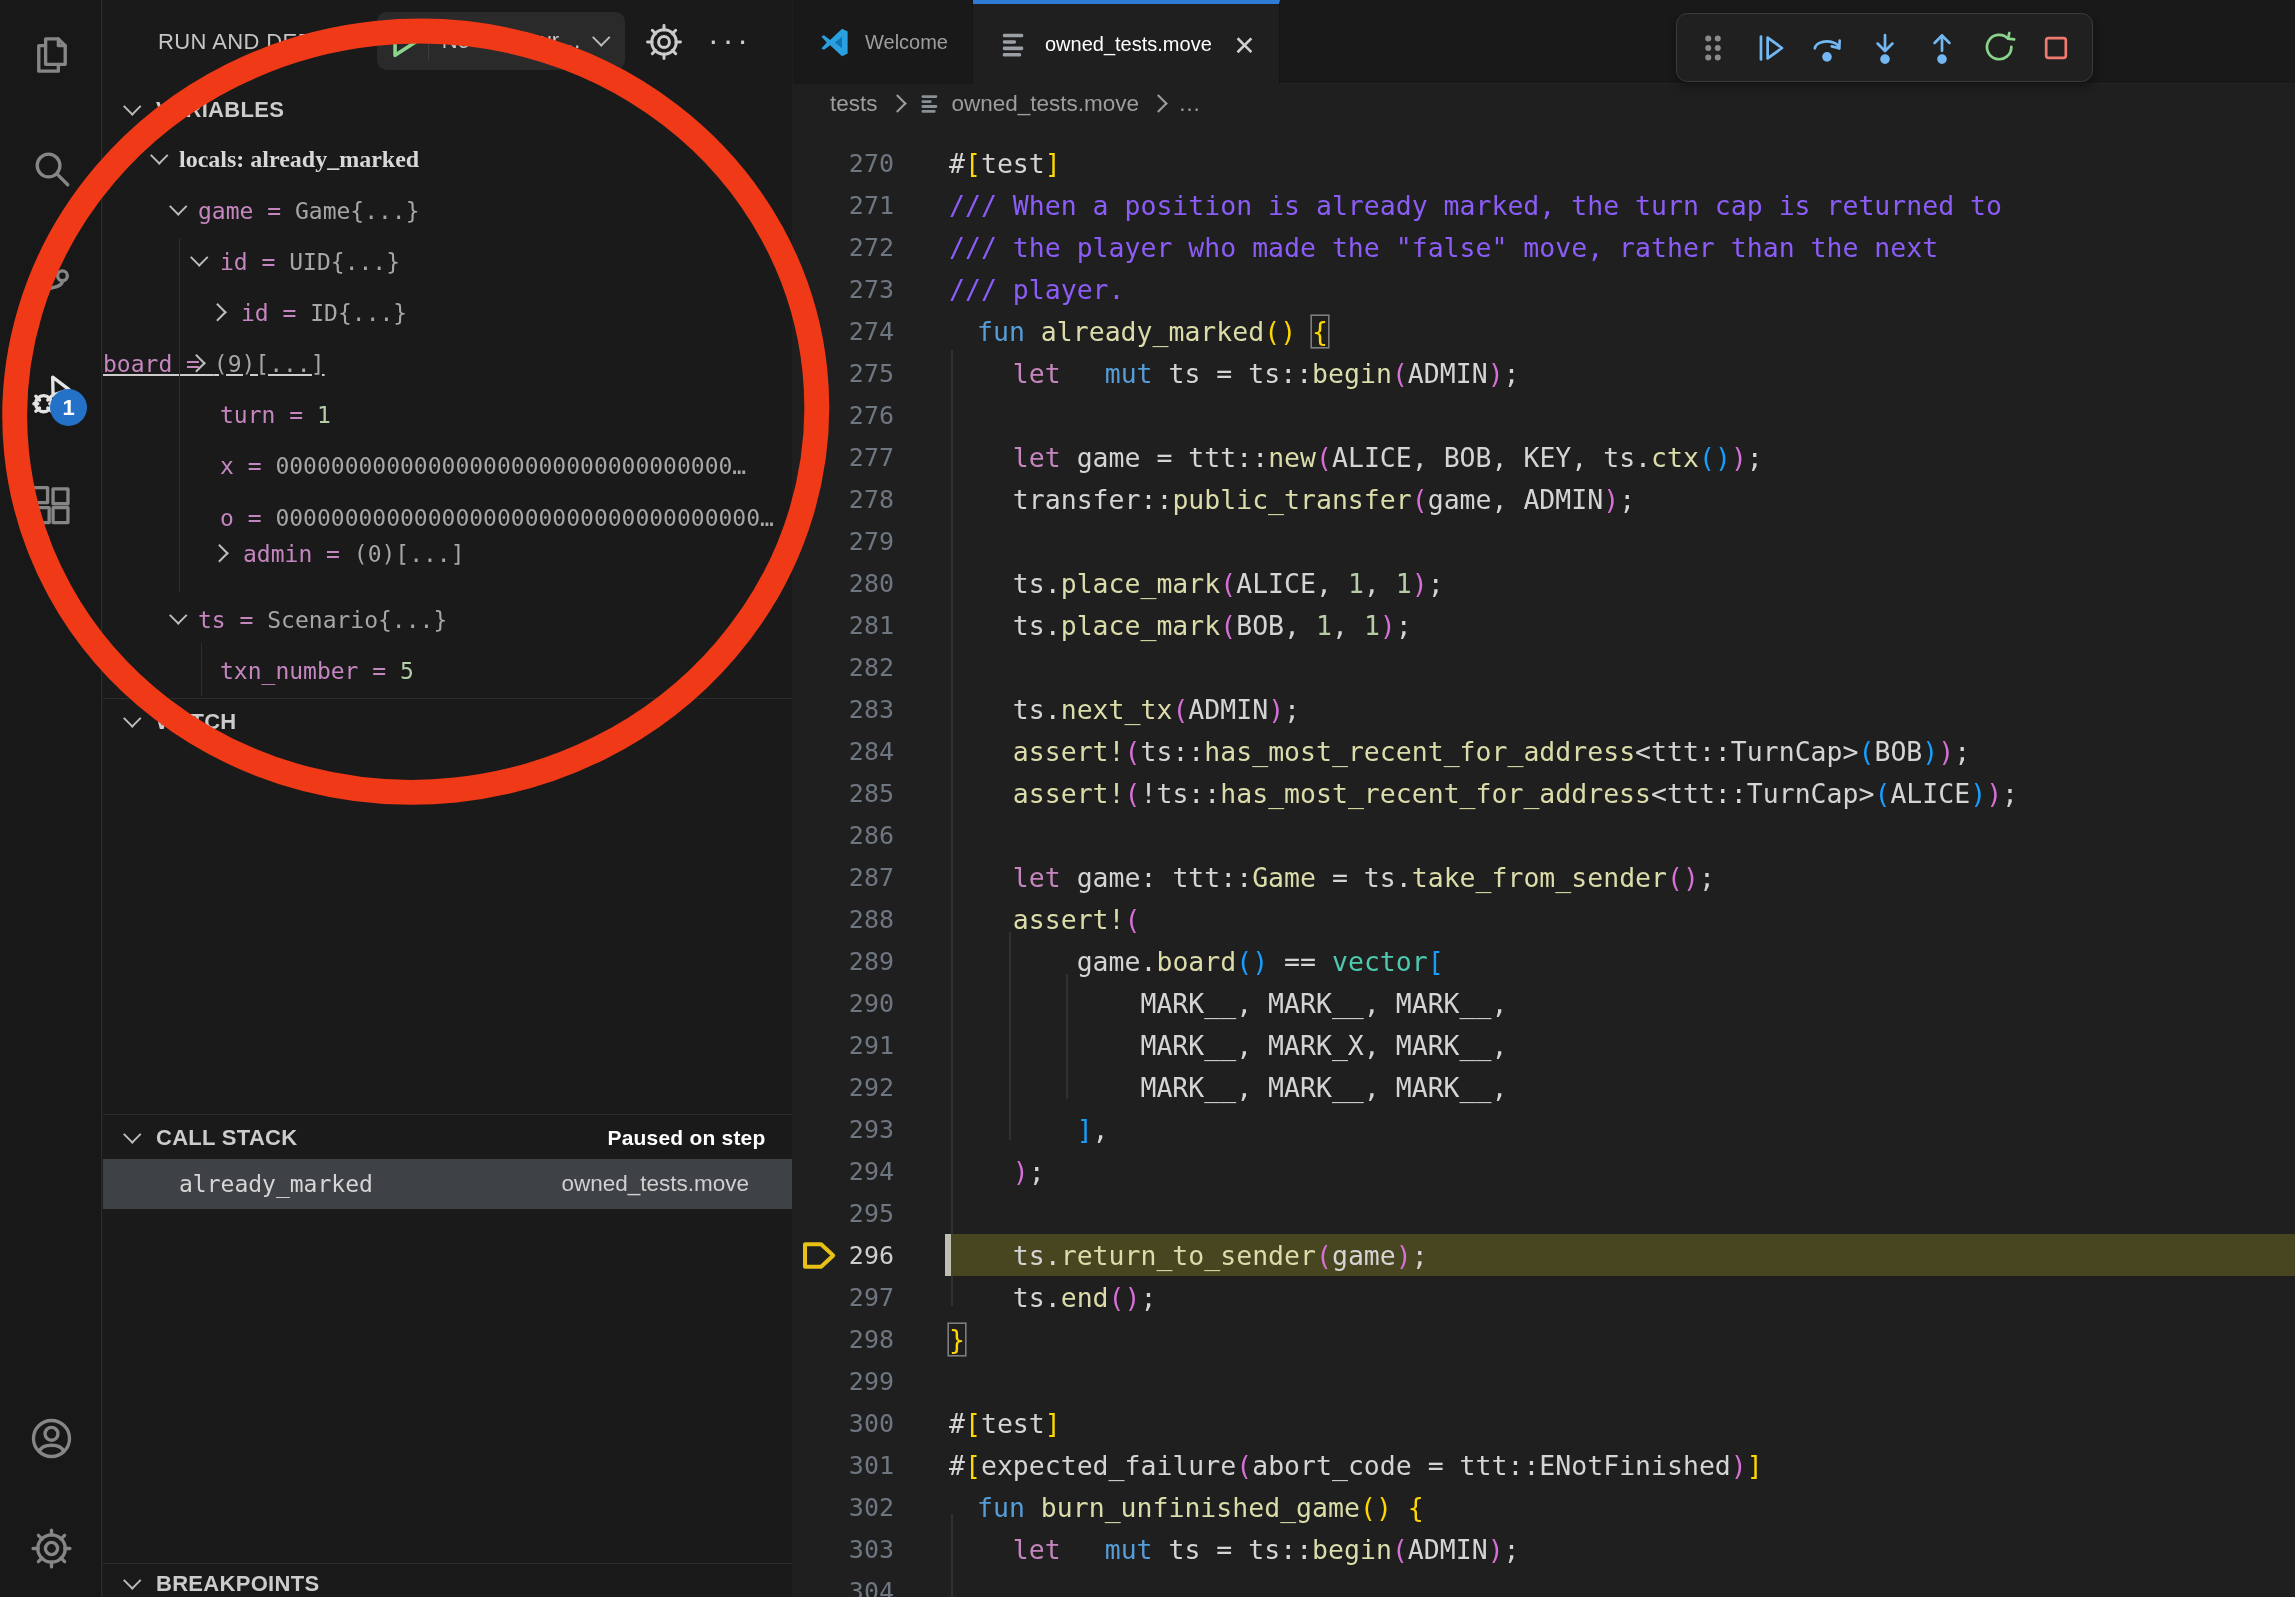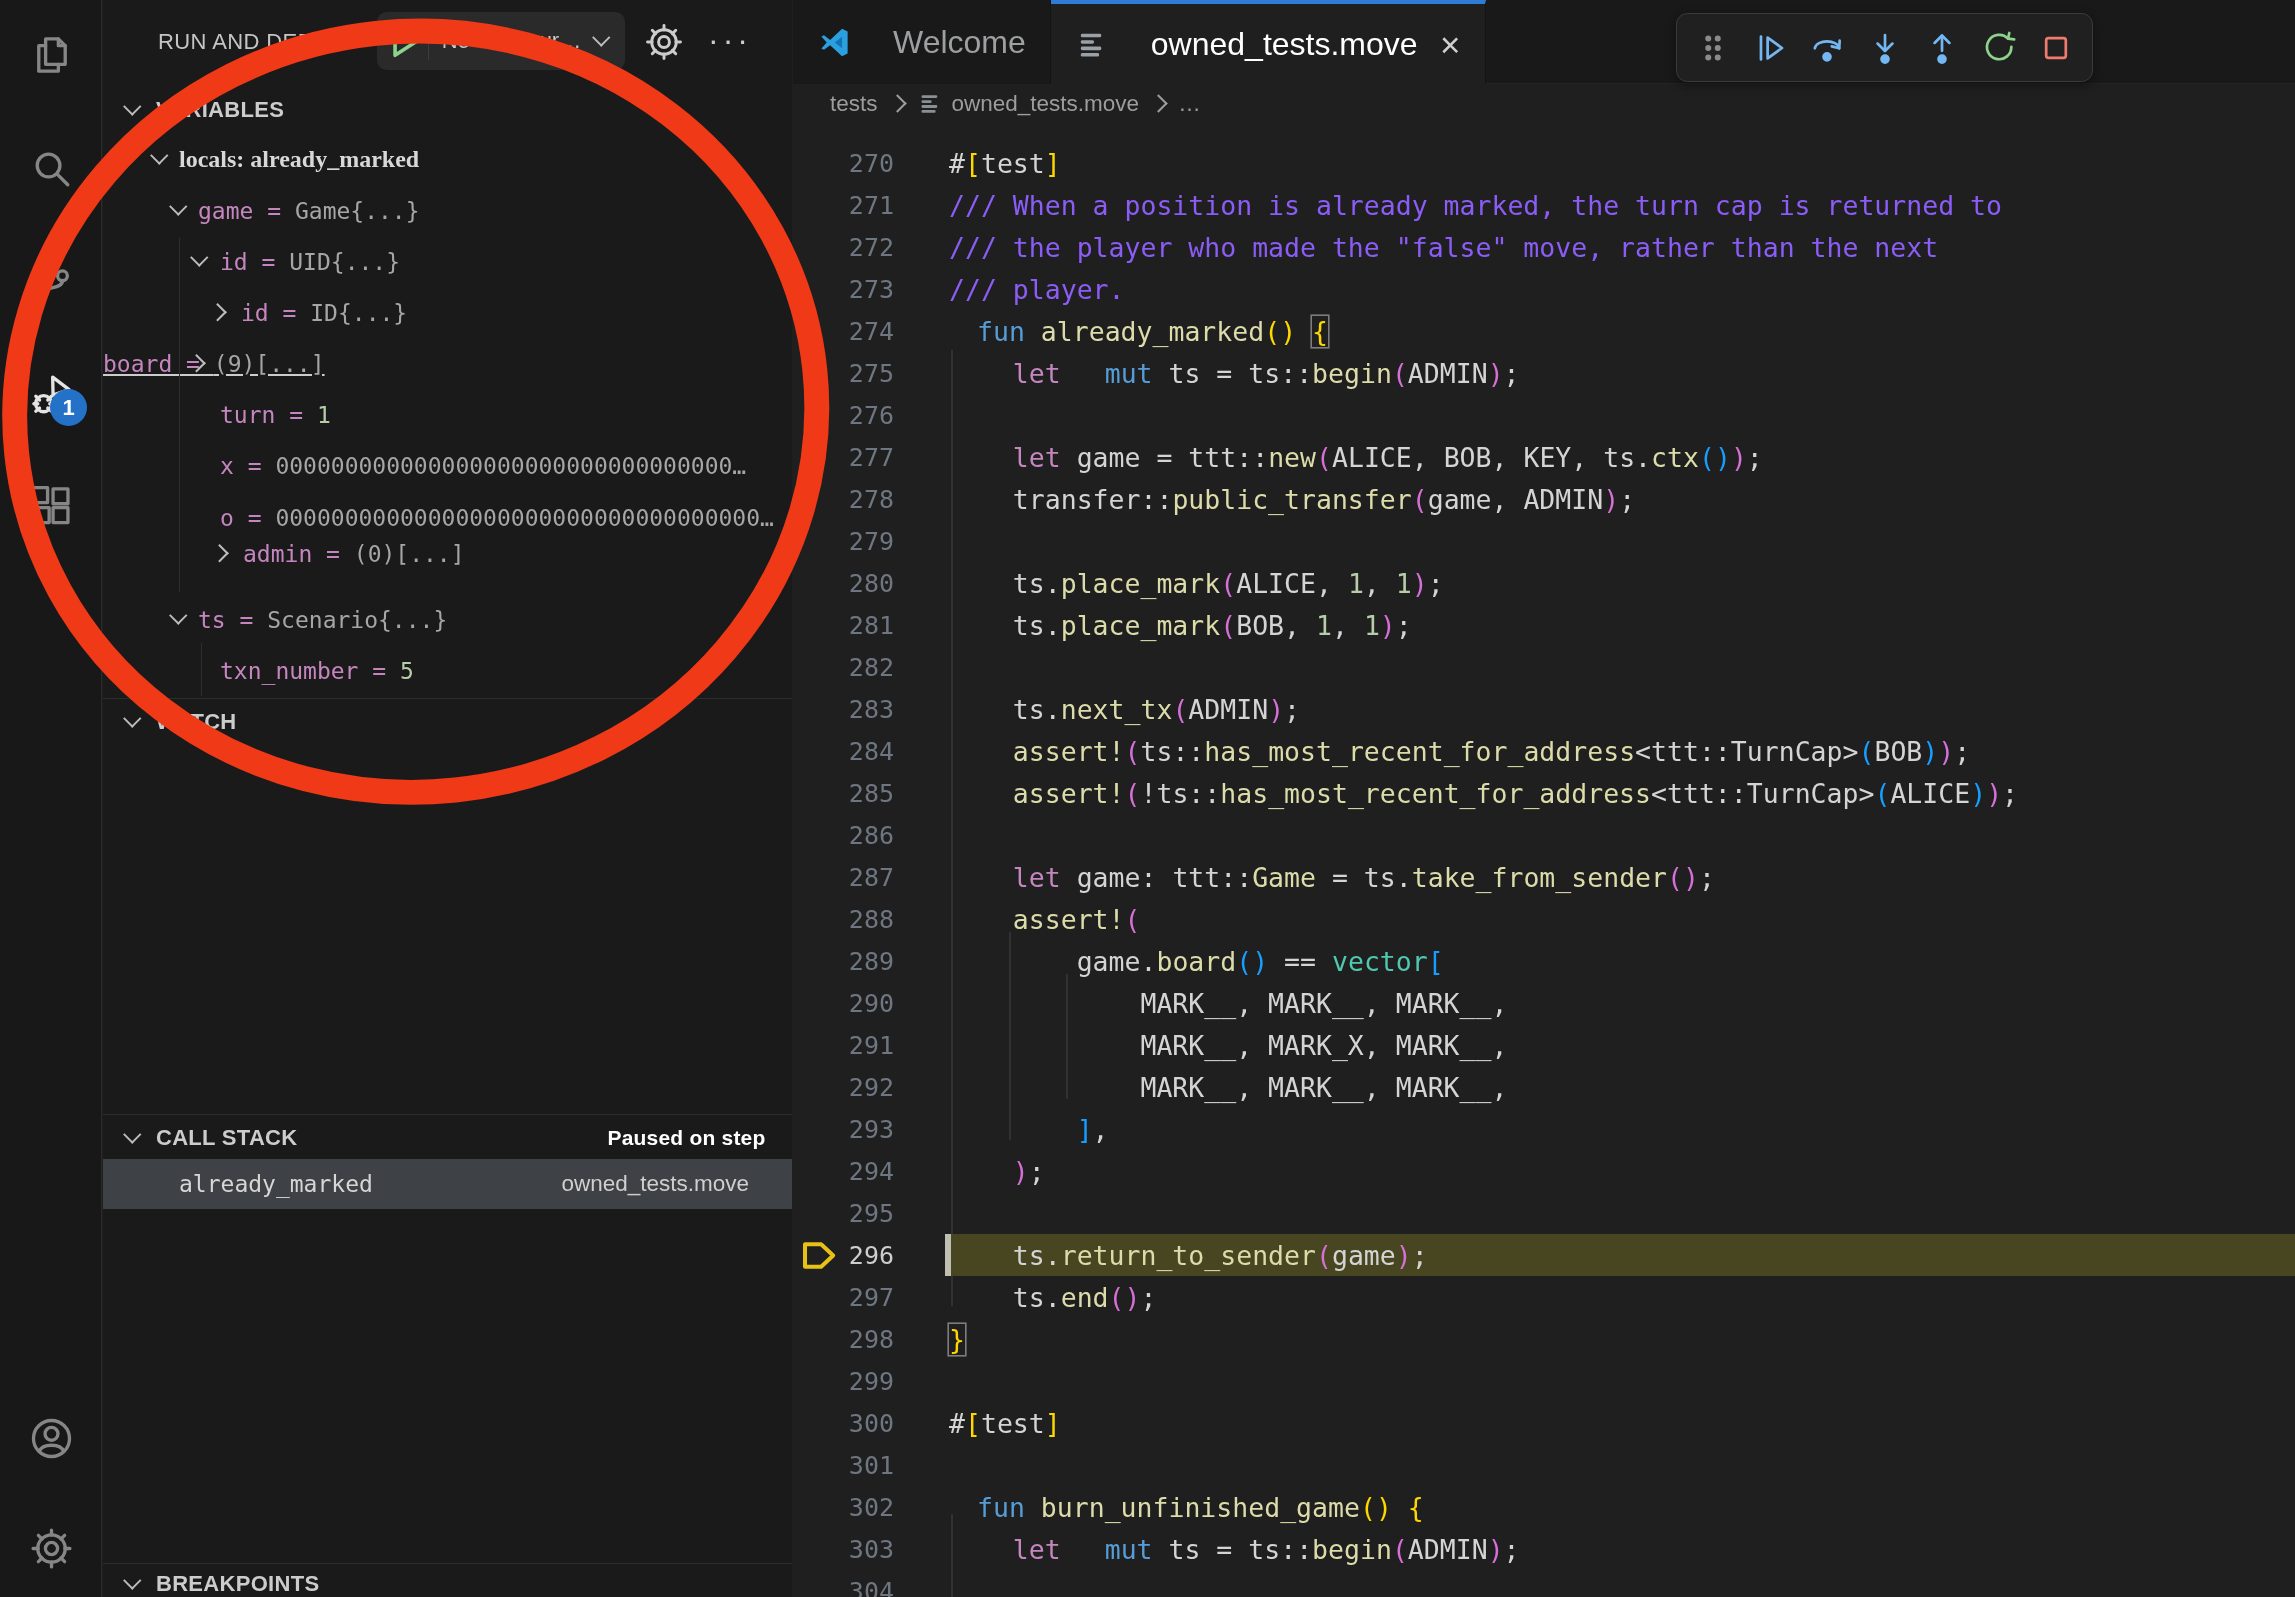--- a/index.html
+++ b/index.html
@@ -45,21 +45,21 @@
 
   #callstack-row { position:absolute; left:0; right:0; top:1159px; height:50px; background:#3e4145; display:flex; align-items:center; }
   #cs-frame-name { margin-left:76px; font-family:"DejaVu Sans Mono", monospace; font-size:23px; color:#d6d6d6; }
   #cs-frame-file { margin-left:auto; margin-right:43px; font-size:22.5px; color:#cfcfcf; }
   #cs-status { position:absolute; right:26.5px; font-size:21px; font-weight:bold; color:#ffffff; letter-spacing:0.2px; }
 
   
   #editor { position:absolute; left:793px; top:0; width:1502px; height:1597px; background:#1f1f1f; }
   #tabbar { position:absolute; left:0; top:0; right:0; height:84px; background:#191919; border-bottom:0.8px solid #232323; display:flex; }
   .tab { height:84px; display:flex; align-items:center; padding:0 24px; border-right:0.8px solid #141414; position:relative; }
-  .tab .tab-label { font-size:32px;margin-left:28px; }
+  .tab .tab-label { font-size:20px; }
   .tab.inactive { background:#191919; }
   .tab.inactive .tab-label { color:#9d9fa1; }
   .tab.active { background:#1f1f1f; border-top:4.8px solid #2e7cd6; }
   .tab.active .tab-label { color:#ffffff; }
   .tab .tab-icon { width:35px; height:35px; margin-right:13px; }
   .tab .close-x { margin-left:22.5px; color:#d0d0d0; font-size:35px; line-height:35px; }
 
   #breadcrumbs { position:absolute; left:0; top:84px; right:0; height:39px; display:flex; align-items:center; color:#9d9d9d; font-size:22.5px; }
   #breadcrumbs .bc-item { display:flex; align-items:center; }
   #breadcrumbs .bc-sep { margin:0 13px; width:13px; height:13px; border-right:2px solid #9d9d9d; border-top:2px solid #9d9d9d; transform:rotate(45deg); flex:none; }
@@ -484,20 +484,21 @@
         <div class="code-row">
           <div class="cr-marker"></div>
           <div class="cr-num">300</div>
           <div class="cr-gap"></div>
           <div class="cr-code"><span class="tk-pl">#</span><span class="tk-b0">[</span><span class="tk-pl">test</span><span class="tk-b0">]</span></div>
         </div>
         <div class="code-row">
           <div class="cr-marker"></div>
           <div class="cr-num">301</div>
           <div class="cr-gap"></div>
+          <div class="cr-code"><span class="tk-pl">#</span><span class="tk-b0">[</span><span class="tk-pl">expected_failure</span><span class="tk-b1">(</span><span class="tk-pl">abort_code = ttt::ENotFinished</span><span class="tk-b1">)</span><span class="tk-b0">]</span></div>
         </div>
         <div class="code-row">
           <div class="cr-marker"></div>
           <div class="cr-num">302</div>
           <div class="cr-gap"></div>
           <div class="cr-code"><span class="tk-kw">fun </span><span class="tk-fn">burn_unfinished_game</span><span class="tk-b0">(</span><span class="tk-b0">)</span><span class="tk-pl"> </span><span class="tk-b0">{</span></div>
         </div>
         <div class="code-row">
           <div class="cr-marker"></div>
           <div class="cr-num">303</div>

